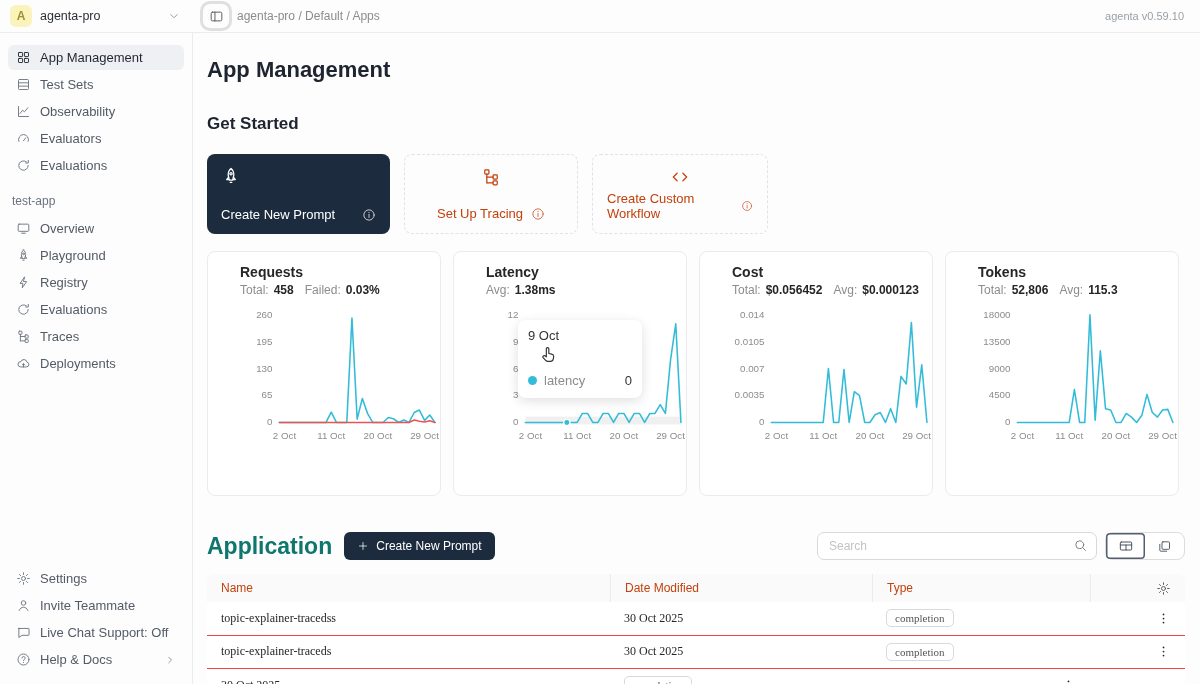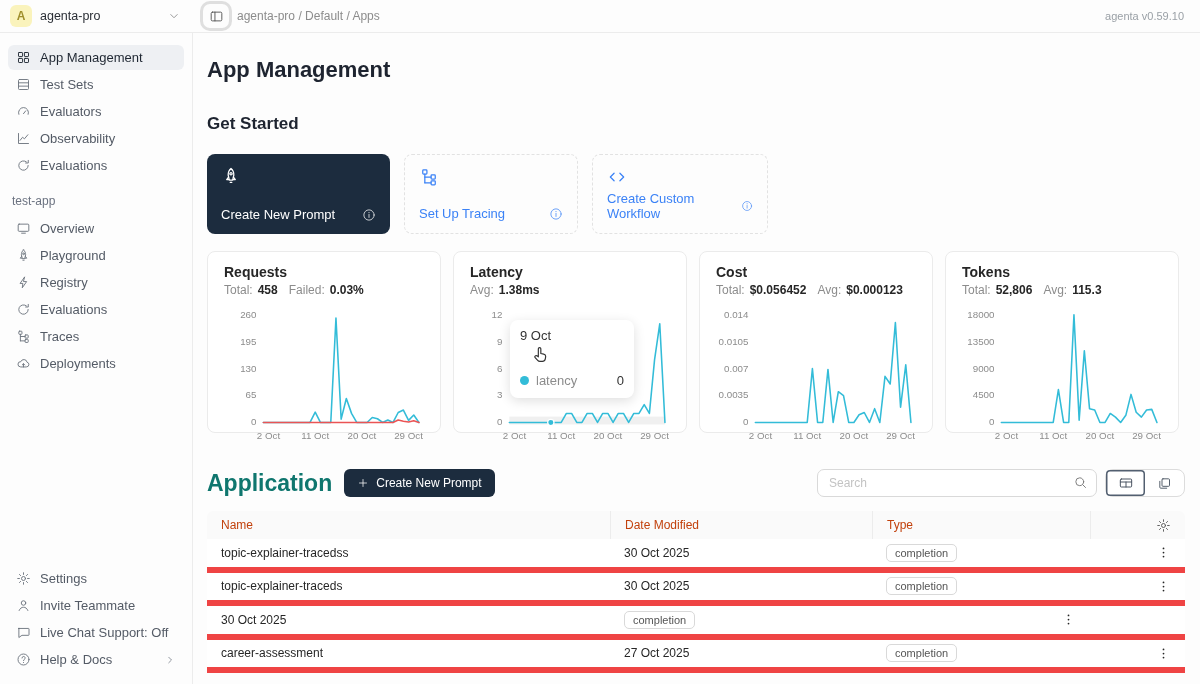--- a/index.html
+++ b/index.html
@@ -37,35 +37,35 @@
 
   
   .main { margin-left:193px; padding:33px 15px 0 14px; height:684px; overflow:hidden; }
   .page-title { font-size:22px; font-weight:600; color:#1e2430; margin-top:24px; }
   .section-title { font-size:17px; font-weight:600; color:#1e2430; margin-top:31px; }
 
   .start-row { display:flex; gap:14px; margin-top:20px; }
   .start-card { height:80px; border-radius:8px; padding:12px 14px; display:flex; flex-direction:column;
                 justify-content:space-between; cursor:pointer; }
   .start-card.dark { width:183px; background:#1c2c3e; color:#fff; }
-  .start-card.light { border:1px dashed #e2e2e2; color:#3b82f6; background:transparent; }
+  .start-card.light { border:1px dashed #e2e2e2; color:#c2410c; background:transparent;align-items:center; }
   .sc-label-row { display:flex; align-items:center; gap:8px; font-size:13px; font-weight:500; }
   .sc-info { margin-left:auto; color:inherit; opacity:.85; }
 
   .metric-row { display:flex; gap:12px; margin-top:17px; }
-  .metric-card { width:234px; height:182px; border:1px solid #ebebeb; border-radius:8px; background:#fff;
-                 padding:12px 16px; position:relative; }
+  .metric-card { width:234px; height:245px; border:1px solid #ebebeb; border-radius:8px; background:#fff;
+                 padding:12px 32px; position:relative; }
   .mc-title { font-size:14px; font-weight:600; color:#262626; }
   .mc-stats { font-size:12px; color:#8c8c8c; margin-top:3px; display:flex; gap:5px; align-items:baseline; flex-wrap:nowrap; white-space:nowrap;}
   .mc-stats b { color:#262626; font-weight:700; margin-right:6px; }
   .plot { margin-top:10px; }
   .plot svg { width:202px; height:137px; display:block; }
   .tick { font-size:10px; fill:#8c8c8c; font-family:"Liberation Sans",sans-serif; }
 
-  .chart-tooltip { position:absolute; left:56px; top:68px; width:124px; background:#fff; border-radius:8px;
+  .chart-tooltip { position:absolute; left:64px; top:68px; width:124px; background:#fff; border-radius:8px;
                    box-shadow:0 3px 12px rgba(0,0,0,.13); padding:8px 10px 10px; z-index:5; }
   .tt-date { font-size:13px; color:#333; font-weight:500; }
   .tt-gap { height:30px; position:relative; }
   .tt-cursor { position:absolute; left:10px; top:2px; }
   .tt-row { display:flex; align-items:center; gap:7px; font-size:13px; color:#8c8c8c; }
   .tt-dot { width:9px; height:9px; border-radius:50%; flex:none; }
   .tt-val { margin-left:auto; color:#333; font-weight:500; }
 
   
   .app-header { display:flex; align-items:center; margin-top:36px; }
@@ -86,21 +86,21 @@
 
   
   .apps-table { margin-top:14px; width:978px; }
   .t-head { display:grid; grid-template-columns:403px 262px 218px 1fr; background:#fafafa; height:28px;
             align-items:center; border-radius:6px 6px 0 0; }
   .t-head > div { font-size:12px; font-weight:500; color:#c2410c; padding:0 14px; height:100%;
                   display:flex; align-items:center; }
   .t-head > div + div { border-left:1px solid #ececec; }
   .t-head .gear-cell { justify-content:flex-end; color:#595959; }
   .t-row { display:grid; grid-template-columns:403px 262px 218px 1fr; height:33.5px; align-items:center;
-           border-bottom:6px solid #ef4444; cursor:pointer; background:#fff; }
+           border-bottom:1px solid #ef4444; cursor:pointer; background:#fff;font-family:Liberation Serif, serif; }
   .t-row > div { padding:0 14px; font-size:12px; color:#262626; display:flex; align-items:center; }
   .type-pill { border:1px solid #d9d9d9; border-radius:5px; padding:2px 8px; font-size:11px; color:#555; background:#fff; }
   .row-dots { justify-content:flex-end; color:#8c8c8c; }
 </style>
 </head>
 <body>
 
 <svg width="0" height="0" style="position:absolute">
   <defs>
     <symbol id="i-grid" viewBox="0 0 24 24">
@@ -238,29 +238,29 @@
     <span>App Management</span>
   </div>
   <div class="side-item">
     <svg class="ic" width="15" height="15">
         <use href="#i-table"></use>
       </svg>
     <span>Test Sets</span>
   </div>
   <div class="side-item">
     <svg class="ic" width="15" height="15">
+        <use href="#i-chart"></use>
+      </svg>
+    <span>Observability</span>
+  </div>
+  <div class="side-item">
+    <svg class="ic" width="15" height="15">
         <use href="#i-gauge"></use>
       </svg>
     <span>Evaluators</span>
-  </div>
-  <div class="side-item">
-    <svg class="ic" width="15" height="15">
-        <use href="#i-chart"></use>
-      </svg>
-    <span>Observability</span>
   </div>
   <div class="side-item">
     <svg class="ic" width="15" height="15">
         <use href="#i-refresh"></use>
       </svg>
     <span>Evaluations</span>
   </div>
 
   <div class="group-label">test-app</div>
 

